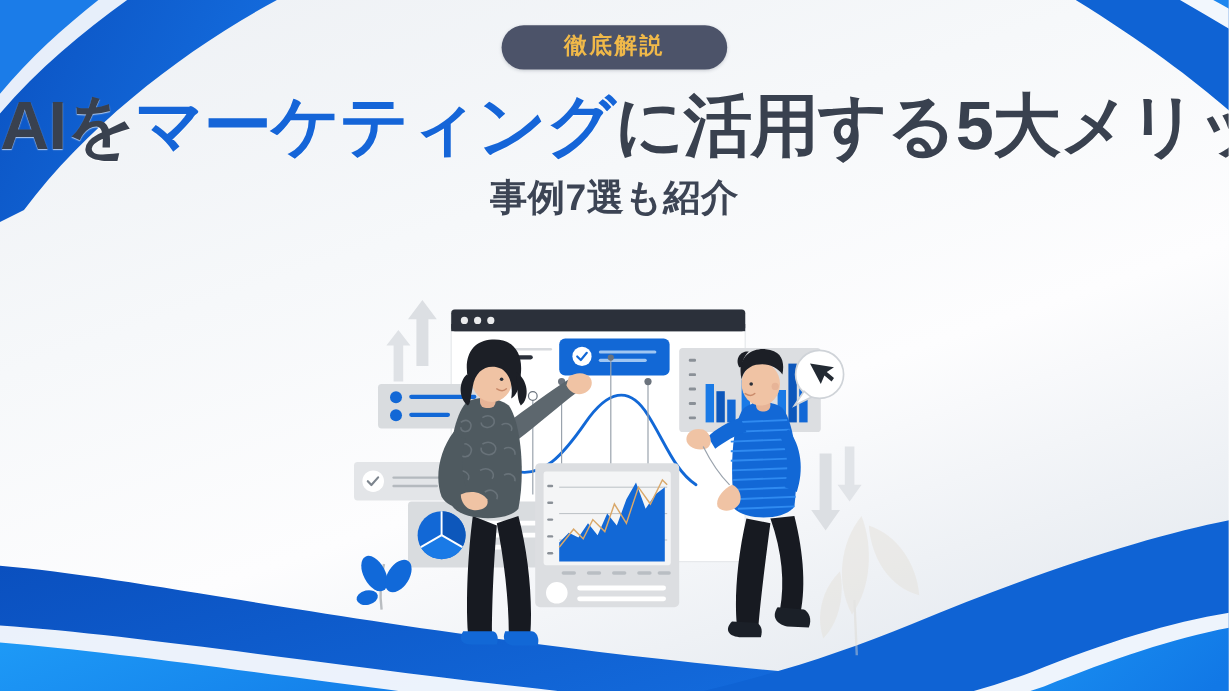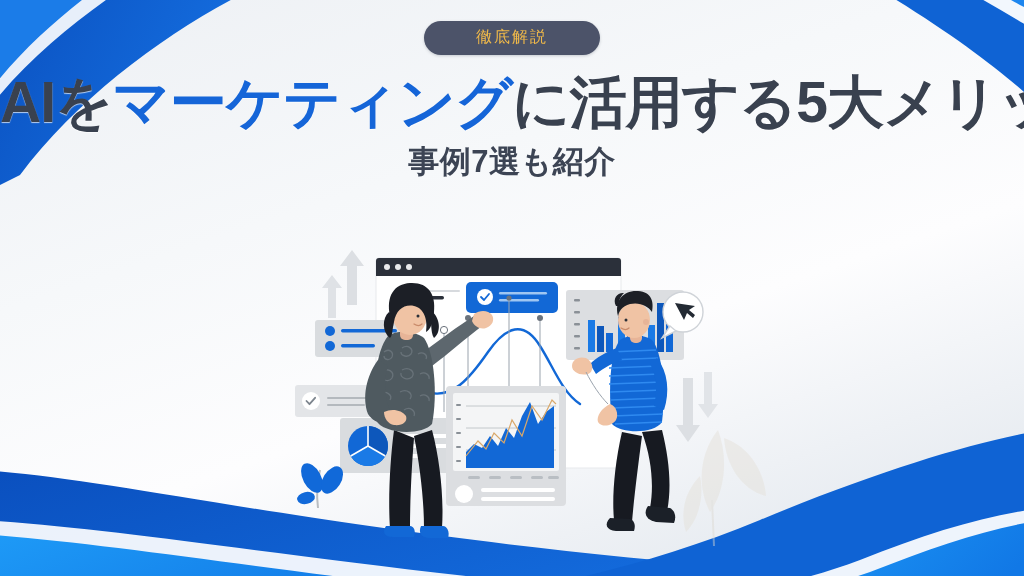--- a/index.html
+++ b/index.html
@@ -34,22 +34,22 @@
     z-index: 5;
     text-align: center;
   }
   .badge {
     display: inline-block;
     margin-top: 21px;
     padding: 8px 52px 10px 52px;
     background: #4c5369;
     color: #f0b949;
     border-radius: 26px;
-    font-size: 16px;
-    font-weight: normal;
+    font-size: 19px;
+    font-weight: bold;
     letter-spacing: 2px;
     line-height: 1;
     box-shadow: 0 1px 3px rgba(40,50,70,0.22);
   }
   .title {
     margin: 18px 0 0 0;
     font-size: 57px;
     font-weight: bold;
     line-height: 1.02;
     color: #39414f;

